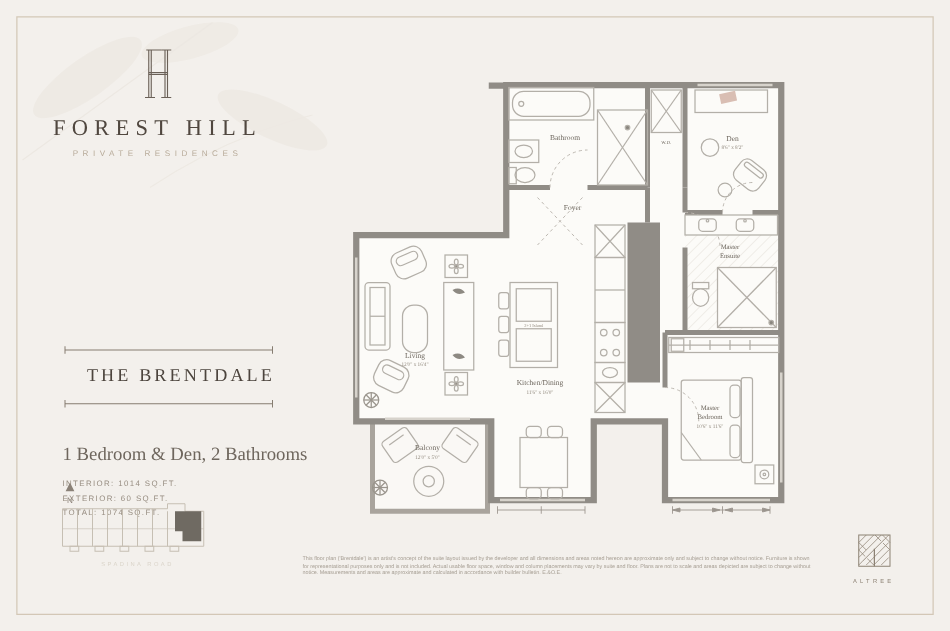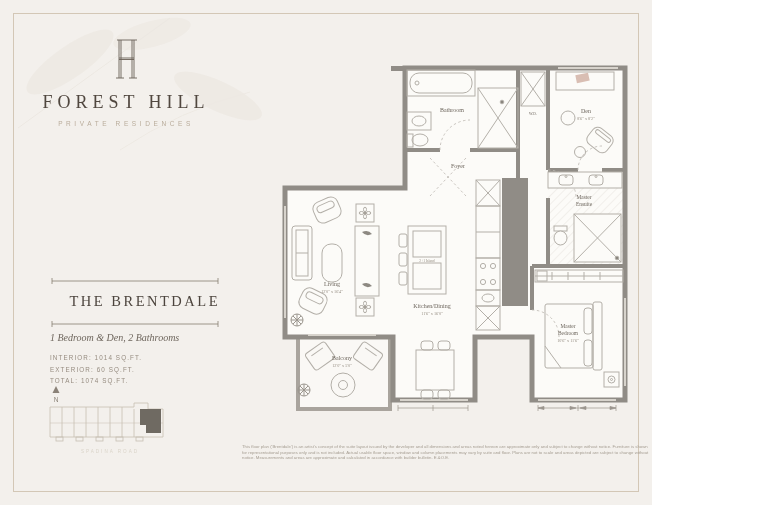--- a/index.html
+++ b/index.html
@@ -1,28 +1,28 @@
 <!DOCTYPE html>
 <html><head>
 <meta charset="utf-8">
 <style>
   html,body{margin:0;padding:0;}
   body{width:760px;height:505px;overflow:hidden;}
-  .page{position:relative;width:652px;height:505px;background:#f3f0ec;font-family:"Liberation Serif",serif;overflow:hidden;}
+  .page{position:relative;width:760px;height:505px;background:#f3f0ec;font-family:"Liberation Serif",serif;overflow:hidden;}
   .frame{position:absolute;inset:13px;border:1px solid #d3c7b6;pointer-events:none;}
   .watermark{position:absolute;left:0;top:0;}
   
   .logo-block{position:absolute;left:42px;top:36px;width:168px;text-align:center;}
   .monogram{display:block;margin:0 auto;}
   .brand-name{margin-top:10px;font-size:18px;letter-spacing:5px;color:#50473f;white-space:nowrap;}
   .brand-tagline{margin-top:7px;font-family:"Liberation Sans",sans-serif;font-size:6.5px;letter-spacing:3.6px;color:#b9ac9b;white-space:nowrap;}
   
   .unit-block{position:absolute;left:50px;top:271px;width:170px;}
   .unit-name{text-align:right;font-size:14.5px;letter-spacing:2.5px;color:#4c443d;margin:4px 0;white-space:nowrap;}
-  .unit-desc{margin-top:0;font-style:italic;font-size:10px;color:#6e665d;white-space:nowrap;}
+  .unit-desc{margin-top:24px;font-size:15px;color:#6e665d;white-space:nowrap;}
   .unit-stats{margin-top:9px;font-family:"Liberation Sans",sans-serif;font-size:6.3px;letter-spacing:1.1px;color:#968c80;line-height:11.5px;white-space:nowrap;}
   
   .keyplan{position:absolute;left:36px;top:383px;}
   
   .plan{position:absolute;left:280px;top:58px;}
   .plan text{font-family:"Liberation Serif",serif;fill:#6e675e;}
   .plan .dim{fill:#958d82;}
   
   .disclaimer{position:absolute;left:242px;top:444px;width:430px;font-family:"Liberation Sans",sans-serif;font-size:4.3px;line-height:5.6px;color:#a59d92;white-space:nowrap;overflow:hidden;}
   .altree{position:absolute;left:676px;top:427px;width:46px;text-align:center;}

